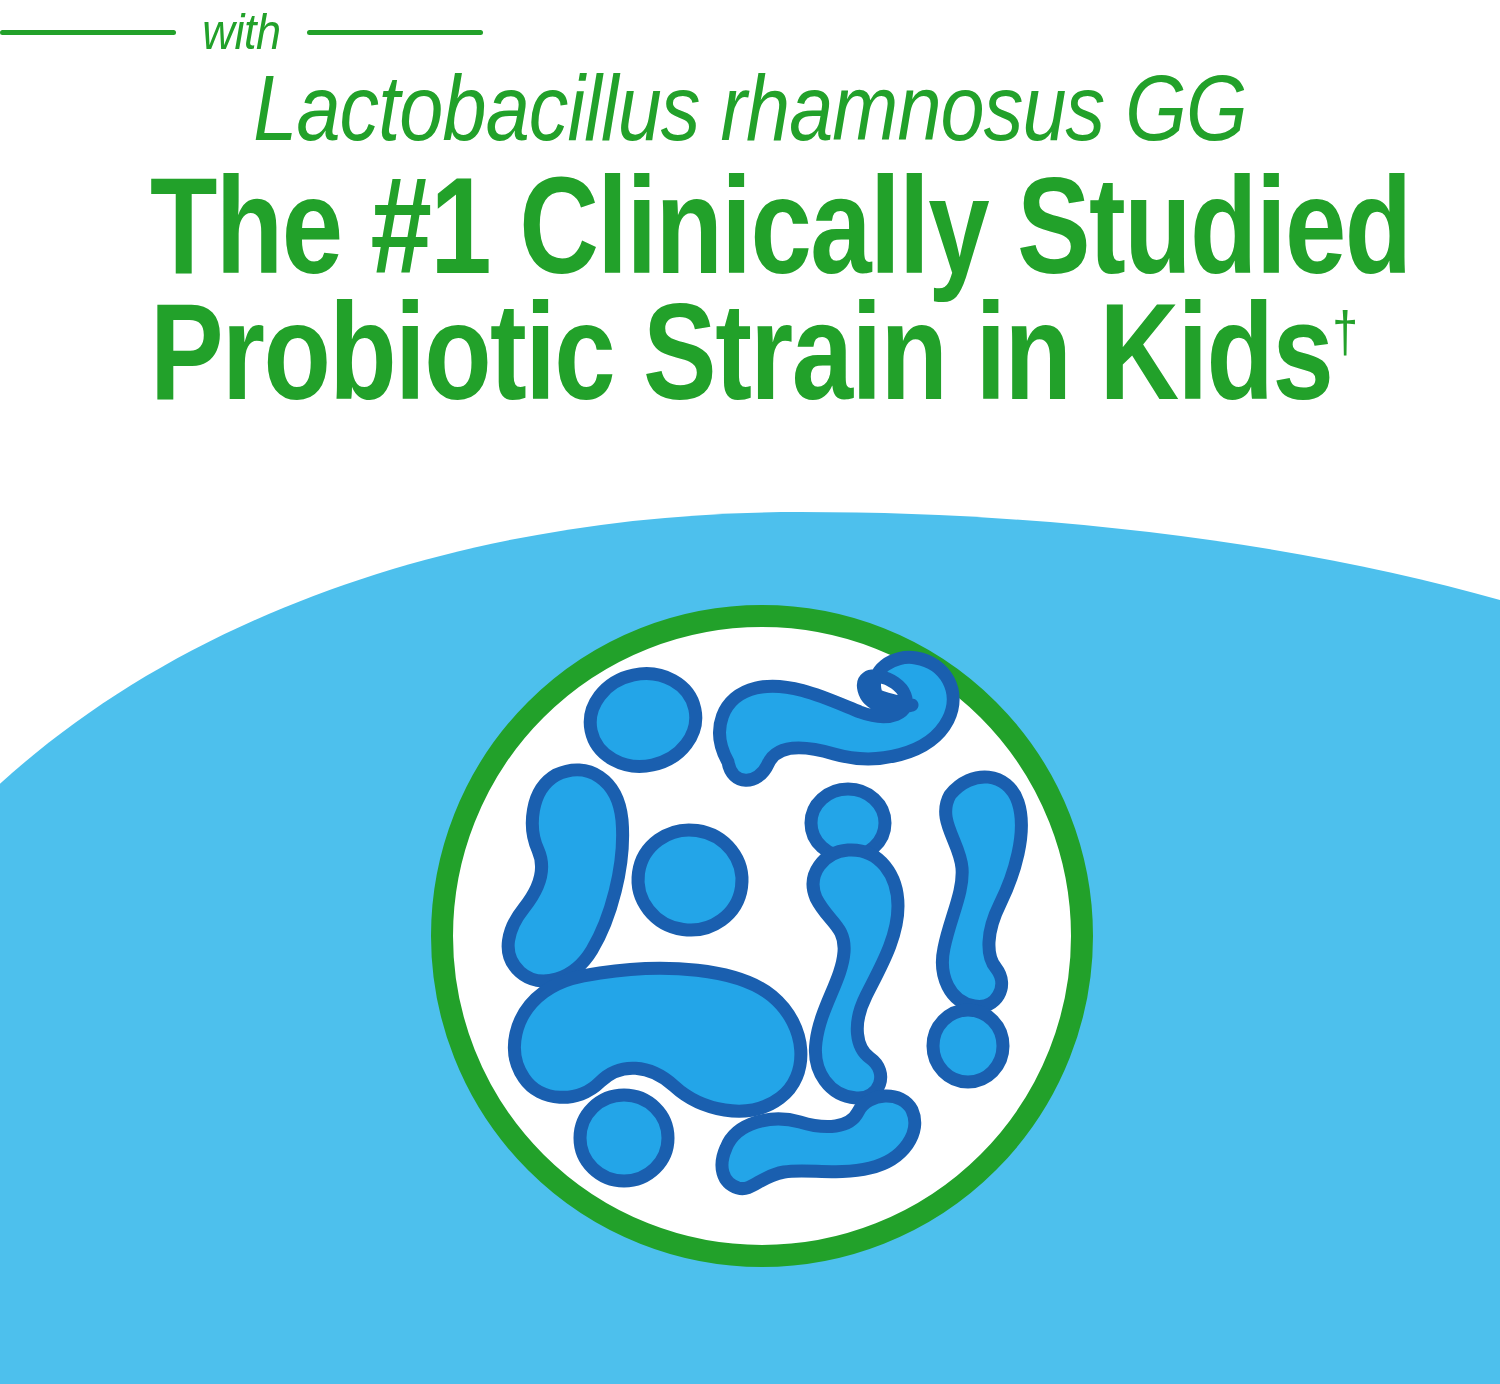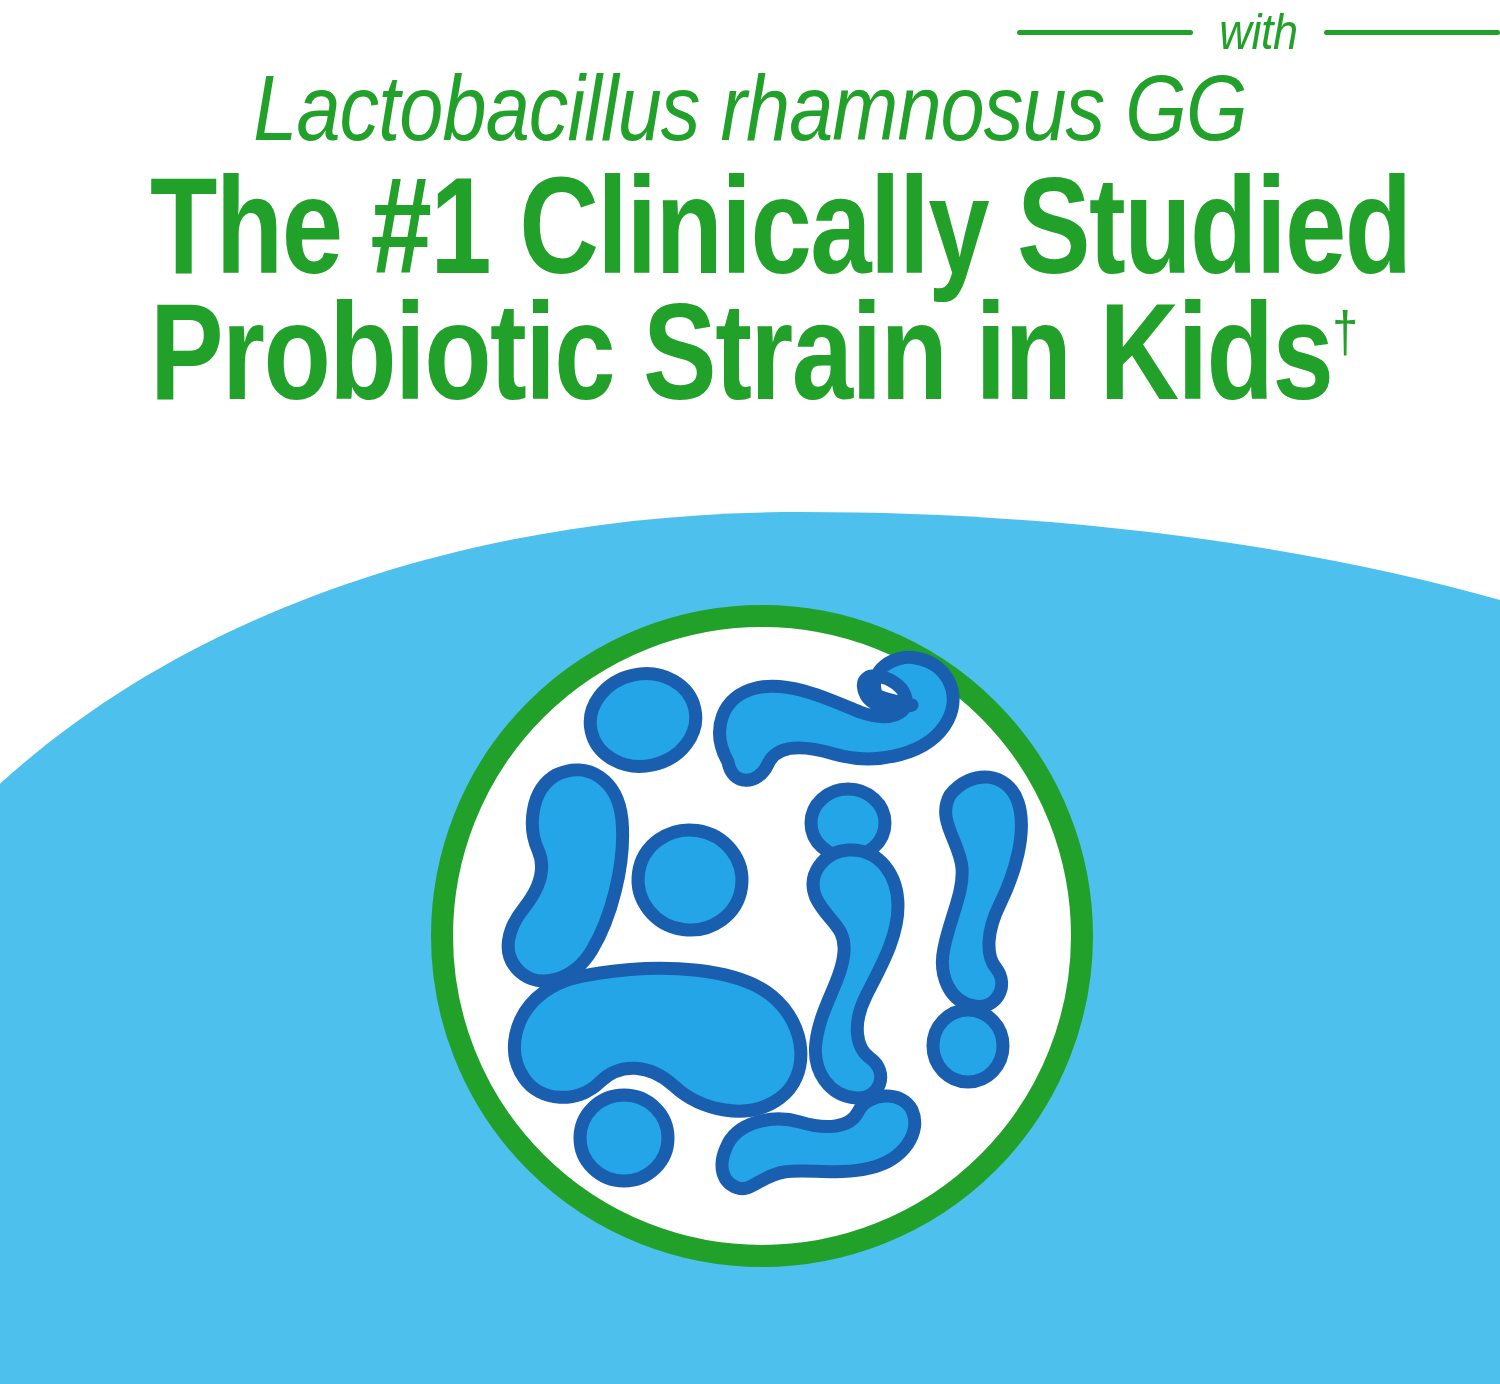--- a/index.html
+++ b/index.html
@@ -32,21 +32,21 @@
 
   
   #eyebrow-row {
     position: absolute;
     left: 0;
     top: 4px;
     width: 1500px;
     height: 56px;
     display: flex;
     align-items: center;
-    justify-content: flex-end;
+    justify-content: flex-start;
     gap: 22px;
   }
   .rule {
     width: 176px;
     height: 5px;
     background: #22A12A;
     border-radius: 3px;
   }
   #eyebrow-word {
     font-family: "Liberation Sans Narrow", "Liberation Sans", sans-serif;

